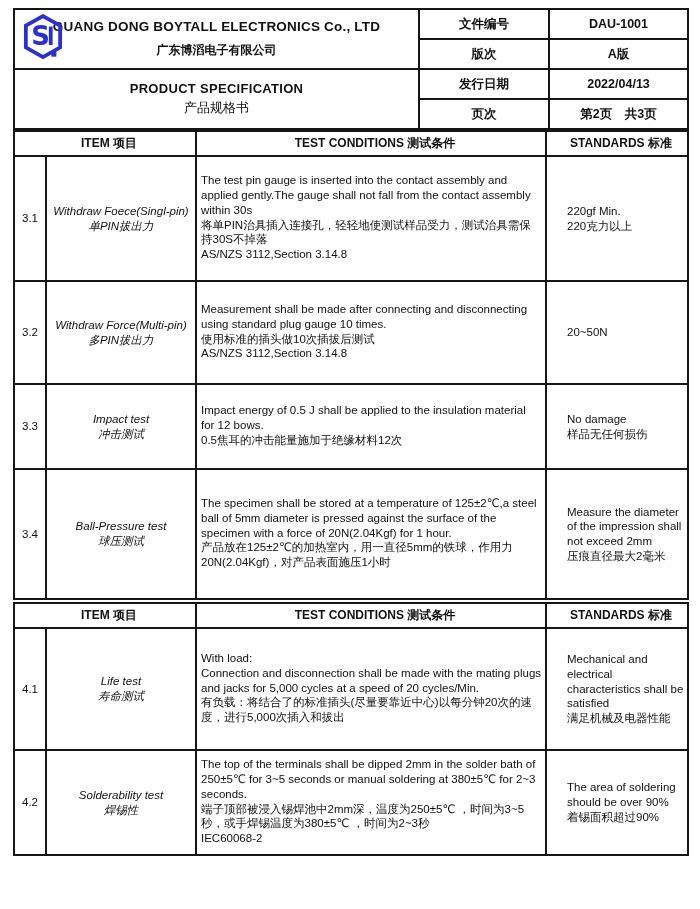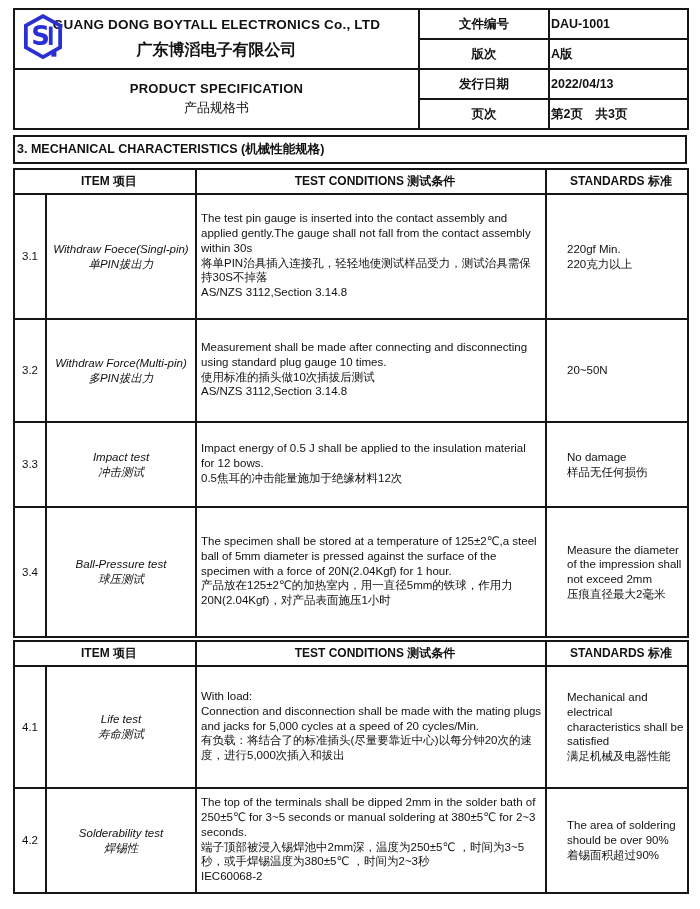--- a/index.html
+++ b/index.html
@@ -13,26 +13,26 @@
 
   table{border-collapse:collapse;table-layout:fixed;}
   td{border:2px solid #161616;overflow:hidden;}
 
   
   .hdr{width:674px;}
   .hdr td{height:26px;}
   .company{position:relative;text-align:center;vertical-align:middle;}
   .logo{position:absolute;left:7px;top:4px;width:42px;height:46px;}
   .cname .en{font-weight:bold;font-size:13.5px;letter-spacing:.2px;}
-  .cname .cn{font-weight:bold;font-size:16px;margin-top:8px;}
+  .cname .cn{font-weight:bold;font-size:12px;margin-top:8px;}
   .doctitle{text-align:center;vertical-align:middle;}
   .doctitle .en{font-weight:bold;font-size:13px;letter-spacing:.3px;}
   .doctitle .cn{font-weight:normal;font-size:13px;margin-top:3px;}
   .mlabel{font-weight:bold;font-size:12.5px;text-align:center;vertical-align:middle;border-radius:8px;}
-  .mvalue{font-weight:bold;font-size:12.5px;text-align:left;vertical-align:middle;white-space:pre;}
+  .mvalue{font-weight:bold;font-size:12.5px;text-align:center;vertical-align:middle;white-space:pre;}
 
   
   .sectitle{
     width:666px;border:2px solid #161616;
     margin-top:5px;margin-bottom:4px;
     padding:4px 2px 4px 2px;
     font-weight:bold;font-size:12.5px;
   }
 
   
@@ -94,21 +94,20 @@
       <td class="mlabel">发行日期</td>
       <td class="mvalue">2022/04/13</td>
     </tr>
     <tr>
       <td class="mlabel">页次</td>
       <td class="mvalue">第2页　共3页</td>
     </tr>
   </tbody>
     </table>
 
-  <div class="sectitle">3. MECHANICAL CHARACTERISTICS  (机械性能规格)</div>
 
   <table class="spec s3">
     <colgroup>
         <col style="width:32px">
         <col style="width:150px">
         <col style="width:350px">
         <col style="width:142px">
       </colgroup>
     <tbody>
         <tr class="chead">

